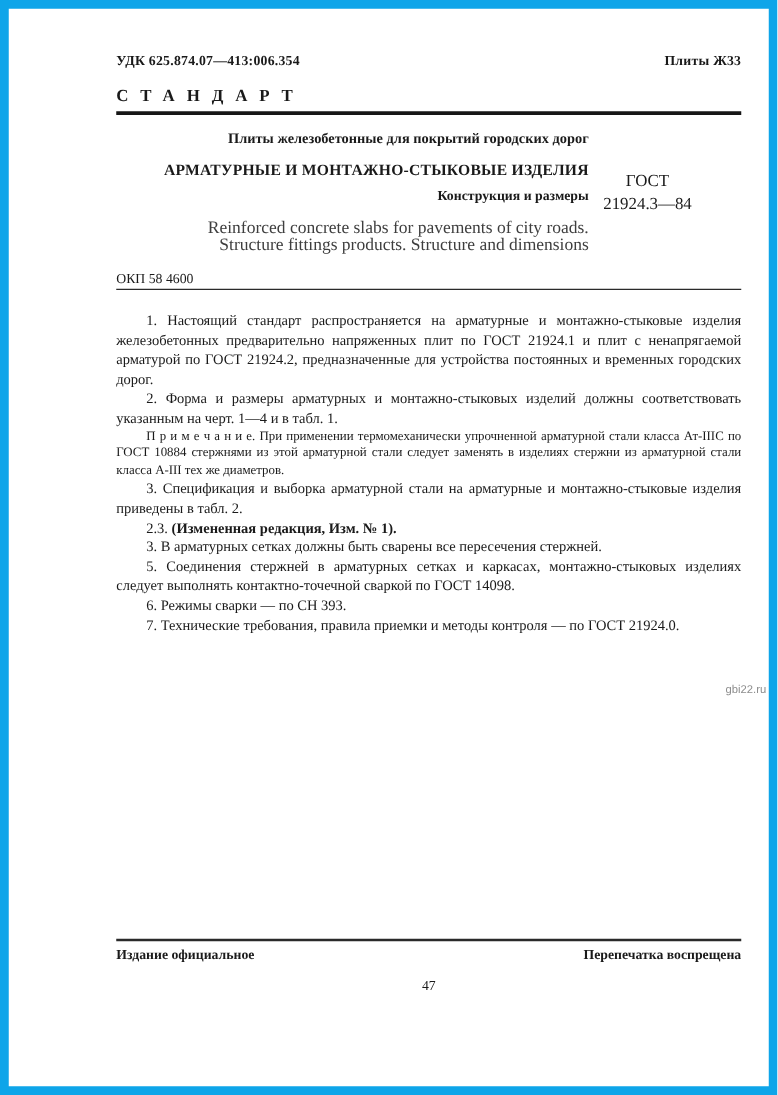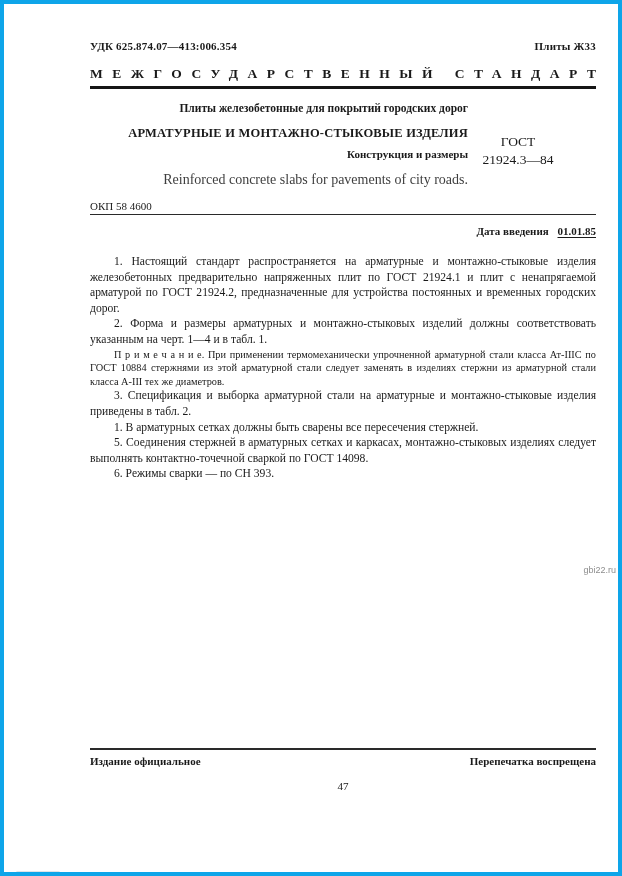--- a/index.html
+++ b/index.html
@@ -2,21 +2,21 @@
 <html lang="ru"><head>
 <meta charset="utf-8">
 <style>
   html, body { margin: 0; padding: 0; background: #ffffff; }
   .page {
     position: relative;
     width: 622px;
     height: 876px;
     background: #fff;
     box-sizing: border-box;
-    border: 4px solid #0ea5e9;
+    border: 7px solid #0ea5e9;
     font-family: "Liberation Serif", "DejaVu Serif", serif;
     color: #1a1a1a;
     overflow: hidden;
   }
   .content {
     box-sizing: border-box;
     padding: 36px 22px 0 86px; 
   }
   
   .header-row {
@@ -51,21 +51,21 @@
   .date-line { text-align: right; font-size: 11px; font-weight: bold; margin-top: 10px; }
   .date-value { text-decoration: underline; text-underline-offset: 2px; margin-left: 6px; }
   
   .body-text { margin-top: 17px; font-size: 11.6px; line-height: 15.6px; text-align: justify; }
   .body-text p { margin: 0; text-indent: 24px; }
   .note { font-size: 10.3px; line-height: 13.6px; margin: 1px 0; }
   .bold { font-weight: bold; }
   
   .watermark {
     position: absolute;
-    top: 561px;
+    top: 539px;
     right: 2px;
     font-family: "Liberation Sans", "DejaVu Sans", sans-serif;
     font-size: 9px;
     color: #8d8d8d;
   }
   
   .footer {
     position: absolute;
     left: 86px;
     right: 22px;
@@ -98,56 +98,54 @@
 
 <div class="page">
   <div class="content">
 
     <div class="header-row">
       <span>УДК 625.874.07—413:006.354</span>
       <span>Плиты Ж33</span>
     </div>
 
     <div class="standard-name">
-      <span>МЕЖГОСУДАРСТВЕННЫЙ</span>
       <span>СТАНДАРТ</span>
     </div>
     <div class="thick-rule"></div>
 
     <div class="title-area">
       <div class="title-left">
         <div class="doc-subject">Плиты железобетонные для покрытий городских дорог</div>
         <div class="doc-title">АРМАТУРНЫЕ И МОНТАЖНО-СТЫКОВЫЕ ИЗДЕЛИЯ</div>
         <div class="doc-subtitle">Конструкция и размеры</div>
         <div class="doc-title-en">
           <div>Reinforced concrete slabs for pavements of city roads.</div>
+          <div>Structure fittings products. Structure and dimensions</div>
         </div>
       </div>
       <div class="title-right">
         <div>ГОСТ</div>
         <div>21924.3—84</div>
       </div>
     </div>
 
     <div class="okp">ОКП 58 4600</div>
     <div class="rule-thin"></div>
 
-    <div class="date-line">
-      <span>Дата введения</span>
-      <span class="date-value">01.01.85</span>
-    </div>
 
     <div class="body-text">
       <p>1. Настоящий стандарт распространяется на арматурные и монтажно-стыковые изделия железобетонных предварительно напряженных плит по ГОСТ 21924.1 и плит с ненапрягаемой арматурой по ГОСТ 21924.2, предназначенные для устройства постоянных и временных городских дорог.</p>
       <p>2. Форма и размеры арматурных и монтажно-стыковых изделий должны соответствовать указанным на черт. 1—4 и в табл. 1.</p>
       <p class="note"><span>П р и м е ч а н и е.</span><span> При применении термомеханически упрочненной арматурной стали класса Ат-IIIС по ГОСТ 10884 стержнями из этой арматурной стали следует заменять в изделиях стержни из арматурной стали класса А-III тех же диаметров.</span></p>
       <p>3. Спецификация и выборка арматурной стали на арматурные и монтажно-стыковые изделия приведены в табл. 2.</p>
-      <p>1. В арматурных сетках должны быть сварены все пересечения стержней.</p>
+      <p><span>2.3. </span><span class="bold">(Измененная редакция, Изм. № 1).</span></p>
+      <p>3. В арматурных сетках должны быть сварены все пересечения стержней.</p>
       <p>5. Соединения стержней в арматурных сетках и каркасах, монтажно-стыковых изделиях следует выполнять контактно-точечной сваркой по ГОСТ 14098.</p>
       <p>6. Режимы сварки — по СН 393.</p>
+      <p>7. Технические требования, правила приемки и методы контроля — по ГОСТ 21924.0.</p>
     </div>
   </div>
 
   <div class="watermark">gbi22.ru</div>
 
   <div class="footer">
     <div class="footer-rule"></div>
     <div class="footer-row">
       <span>Издание официальное</span>
       <span>Перепечатка воспрещена</span>

